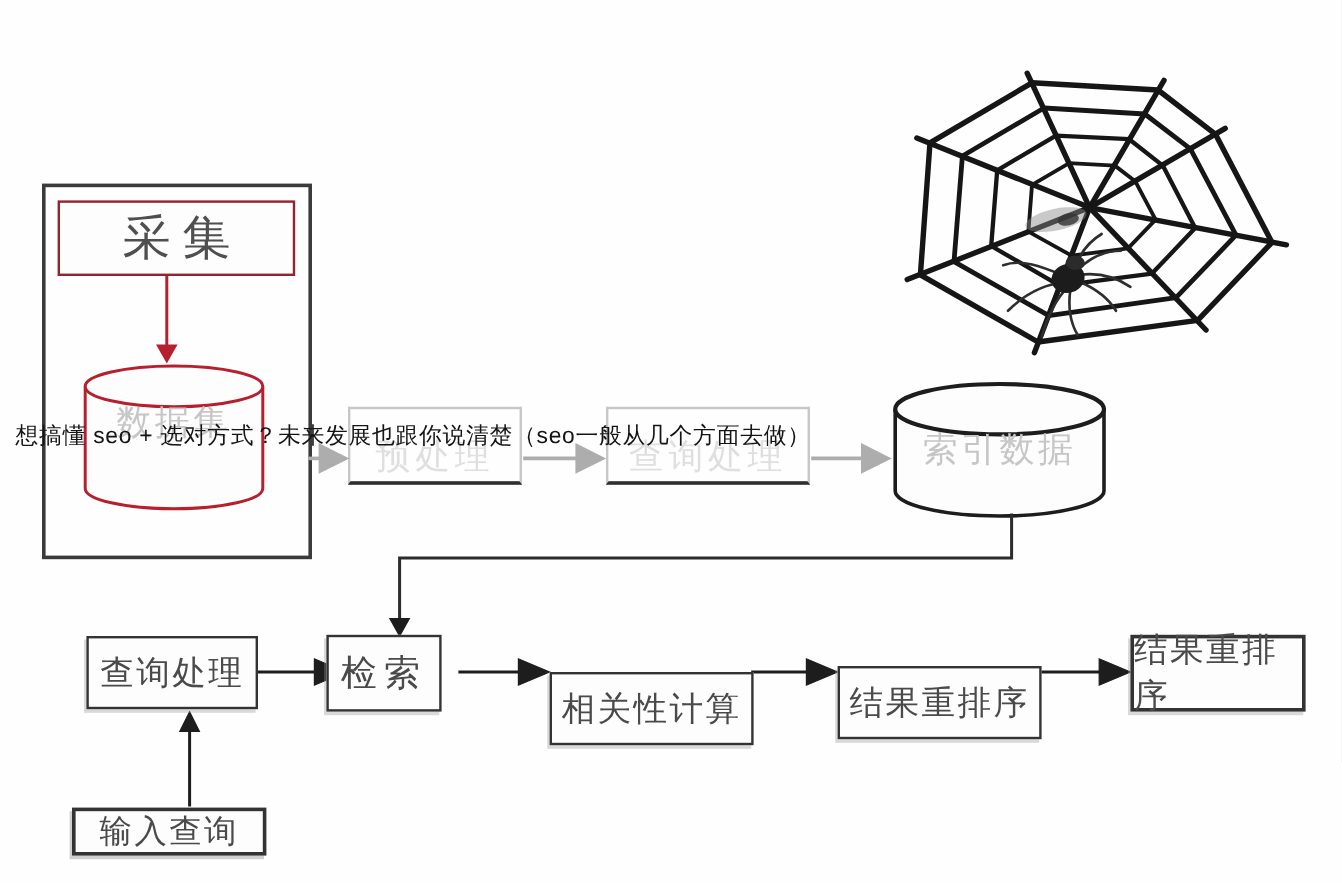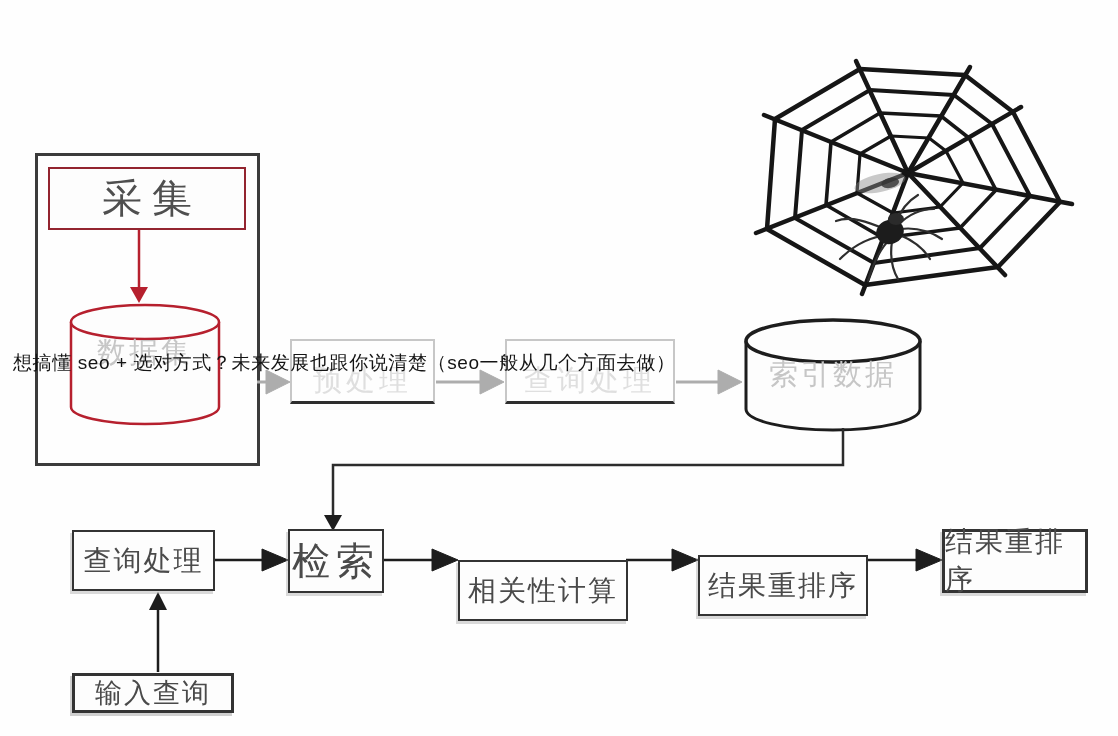--- a/index.html
+++ b/index.html
@@ -29,25 +29,25 @@
   .faded-box.b1{left:290px;width:141px;}
   .faded-box.b2{left:505px;width:166px;}
   
   .flow-box{
     position:absolute;background:#fdfdfd;border:2px solid #333;
     display:flex;align-items:center;justify-content:center;
     font-size:28px;color:#4a4a4a;letter-spacing:2px;
     box-shadow:-2px 3px 0 rgba(150,150,150,.35);
   }
   .qp{left:72px; top:530px;width:139px;height:57px;}
-  .js{left:288px;top:529px;width:92px; height:60px;font-size:38px;letter-spacing:6px;}
+  .js{left:272px;top:529px;width:92px; height:60px;font-size:30px;letter-spacing:6px;}
   .xg{left:458px;top:560px;width:166px;height:57px;}
   .cp{left:698px;top:555px;width:166px;height:57px;}
   .out{left:942px;top:529px;width:140px;height:58px;border-width:3px;}
-  .inq{left:72px;top:673px;width:156px;height:34px;border-width:3px;font-size:27px;
+  .inq{left:60px;top:673px;width:156px;height:34px;border-width:3px;font-size:27px;
        box-shadow:-2px 3px 0 rgba(150,150,150,.45);}
   
   .overlay-text{
     position:absolute;left:13px;top:350px;z-index:60;white-space:nowrap;
     font-family:"Liberation Sans", sans-serif;font-weight:400;
     font-size:19px;color:#141414;letter-spacing:0.6px;
   }
   .layer{position:absolute;left:0;top:0;pointer-events:none;}
 </style>
 </head>

